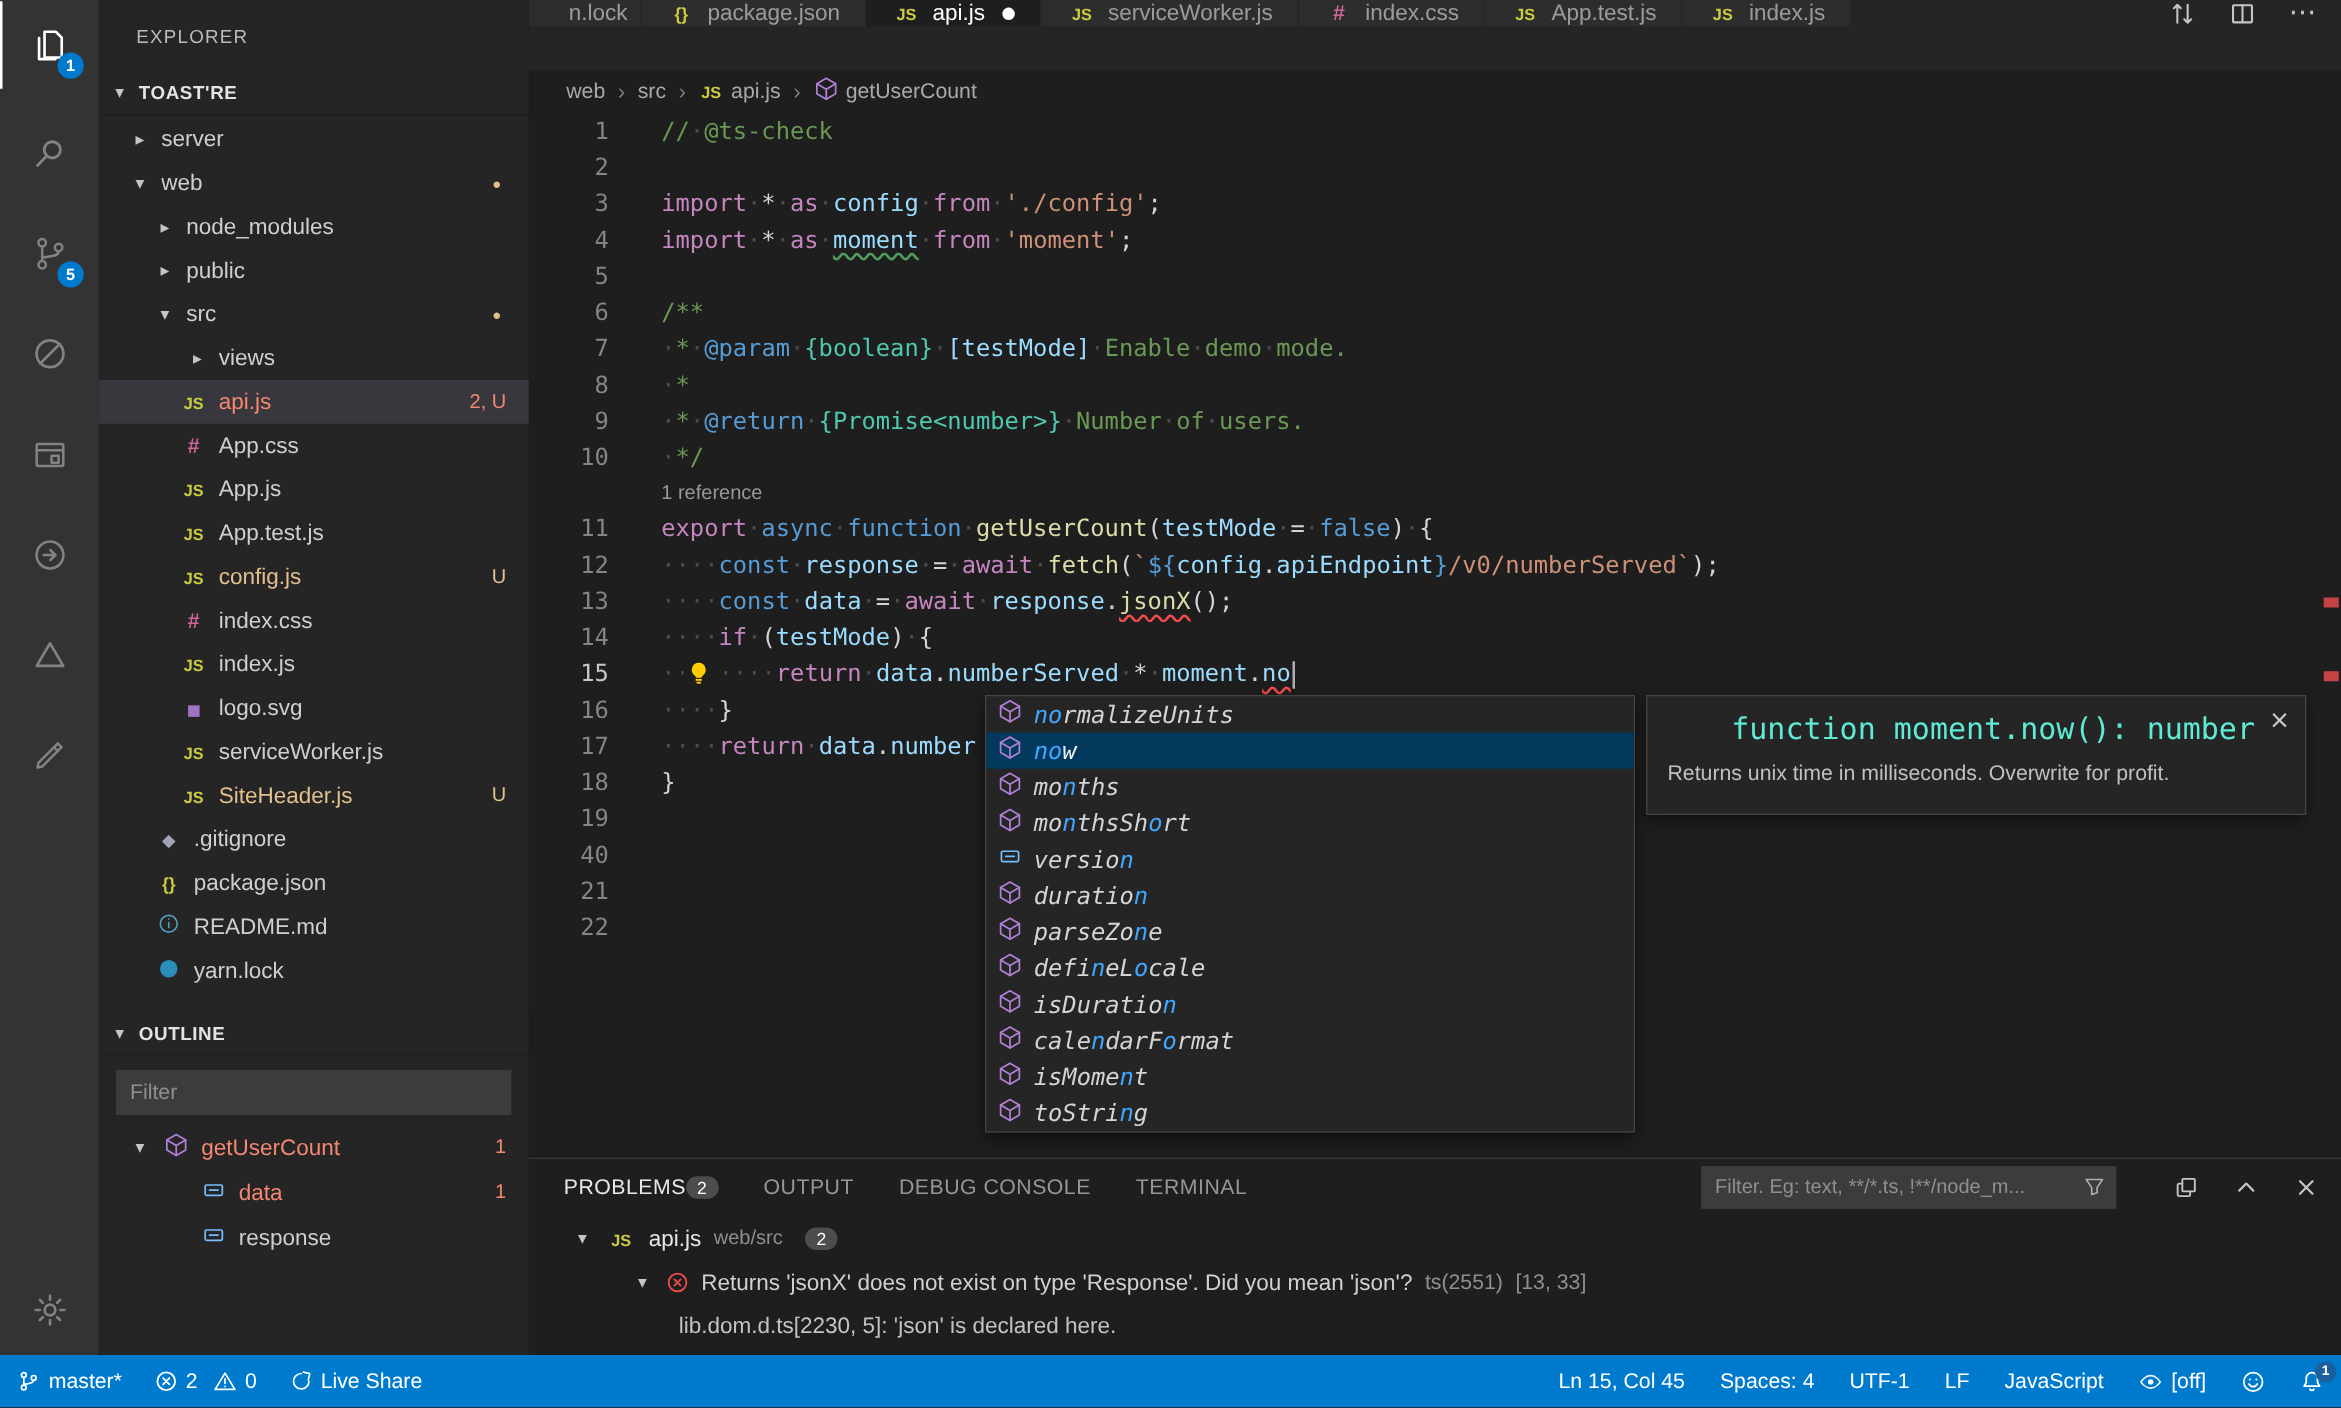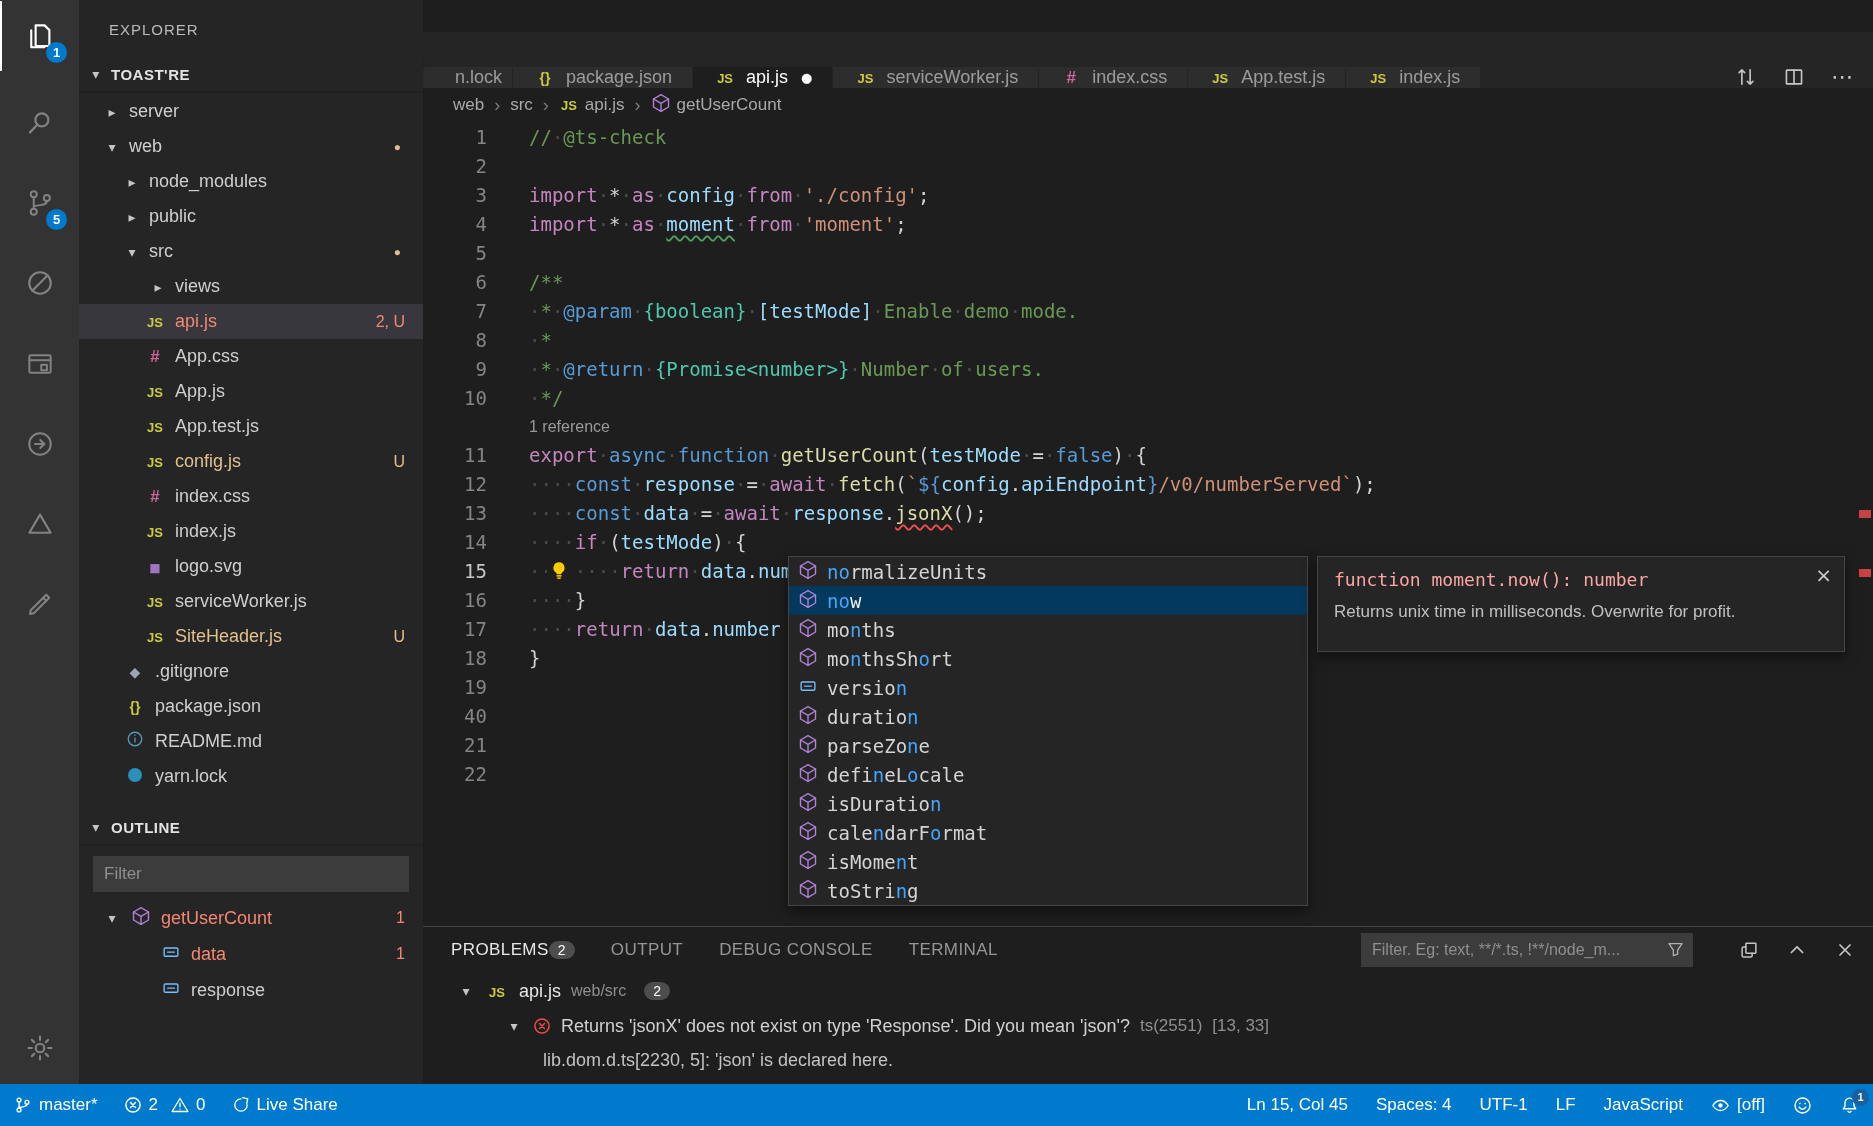--- a/index.html
+++ b/index.html
@@ -30,21 +30,21 @@
   .tdot { position:absolute; right:22px; font-size:12px; color:var(--modified,#e2c08d); }
   .status-error { color:var(--error-text,#f48771) !important; }
   .status-untracked { color:var(--modified,#e2c08d) !important; }
   .filter-input { position:absolute; top:856px; left:14px; width:316px; height:36px; background:#3c3c3c; border:1px solid #3c3c3c; color:#cccccc; font-size:17px; padding:0 10px; outline:none; font-family:"Liberation Sans",sans-serif; }
   .filter-input::placeholder { color:#8f8f8f; }
   #outline { position:absolute; top:900px; left:0; right:0; }
   #outline .trow { height:36px; }
 
   
   .main { position:absolute; left:423px; right:0; top:0; bottom:42px; display:flex; flex-direction:column; background:#1e1e1e; }
-  .tabbar { height:56px; background:#252526; display:flex; align-items:flex-end; flex:none;margin-top:32px; }
+  .tabbar { height:56px; background:#252526; display:flex; align-items:flex-start; flex:none; }
   .tab { display:flex; align-items:center; gap:9px; padding:0 20px; background:#2d2d2d; border-right:1px solid #252526; color:rgba(255,255,255,.52); font-size:18px; cursor:pointer; white-space:nowrap; }
   .tab.active { background:#1e1e1e; color:#ffffff; }
   .tab.partial { width:90px; padding:0 10px; overflow:hidden; justify-content:flex-end; }
   .dirty-dot { font-size:13px; color:#ffffff; margin-left:4px; font-family:"DejaVu Sans",sans-serif; }
   .tab-actions { margin-left:auto; display:flex; align-items:center; gap:26px; padding:0 20px; color:#c5c5c5; }
   .tab-actions .ticon { cursor:pointer; }
   .more-glyph { font-size:22px; font-family:"DejaVu Sans",sans-serif; line-height:1; }
 
   .breadcrumb { height:34px; display:flex; align-items:center; gap:10px; padding-left:30px; font-size:17px; color:#a9a9a9; flex:none; }
   .bc-item { display:flex; align-items:center; gap:6px; cursor:pointer; }
@@ -65,29 +65,29 @@
   .tk.fg{color:#D4D4D4}.tk.te{color:#569CD6}
   .sqr, .sqg { text-decoration-line:underline; text-decoration-style:wavy; text-underline-offset:4px; text-decoration-thickness:1.5px; }
   .sqr { text-decoration-color:var(--error,#f14c4c); }
   .sqg { text-decoration-color:#4e9e5f; }
   .wsd { color:#4b4b4b; }
   .cursor { display:inline-block; width:2px; height:22px; background:#aeafad; vertical-align:middle; margin-left:1px; }
   .bulb { position:absolute; left:124px; top:4px; background:#1e1e1e; padding:0 2px; cursor:pointer; }
   .ovr-mark { position:absolute; right:2px; width:12px; height:8px; background:rgba(241,76,76,.8); z-index:2; }
 
   
-  .suggest { position:absolute; left:788px; top:556px; width:520px; background:#252526; border:1px solid #454545; z-index:20; box-shadow:0 5px 12px rgba(0,0,0,.5); }
+  .suggest { position:absolute; left:788px; top:556px; width:520px; background:#252526; border:1px solid #454545; z-index:20; box-shadow:0 5px 12px rgba(0,0,0,.5);font-style:italic; }
   .srow { display:flex; align-items:center; gap:8px; height:29px; padding-left:8px; font-family:"DejaVu Sans Mono",monospace; font-size:19px; color:#d4d4d4; cursor:pointer; white-space:pre; }
   .srow.sel { background:var(--suggest-selection,#04395e); color:#f0f0f0; }
   .srow .fico { width:22px; }
   .hl { color:var(--match-highlight,#40a6ff); }
 
   
   .docpopup { position:absolute; left:1317px; top:556px; width:528px; height:96px; background:#252526; border:1px solid #454545; z-index:20; box-shadow:0 5px 12px rgba(0,0,0,.5); }
-  .doc-sig { padding:12px 40px 6px 16px; font-family:"DejaVu Sans Mono",monospace; font-size:18px; color:#fca5a5; white-space:nowrap; overflow:hidden; }
+  .doc-sig { padding:12px 40px 6px 16px; font-family:"DejaVu Sans Mono",monospace; font-size:24px; color:#5eead4; white-space:nowrap; overflow:hidden;text-align:right; }
   .doc-body { padding:6px 16px; font-size:17px; color:#c0c0c0; }
   .doc-close { position:absolute; top:6px; right:12px; font-size:20px; color:#cccccc; cursor:pointer; font-family:"DejaVu Sans",sans-serif; }
 
   
   .panel { height:158px; flex:none; border-top:1px solid #424242; background:#1e1e1e; overflow:hidden; }
   .panel-head { height:46px; display:flex; align-items:center; gap:36px; padding:0 18px 0 28px; }
   .panel-tab { font-size:17px; color:#969696; letter-spacing:.4px; display:flex; align-items:center; cursor:pointer; white-space:nowrap; }
   .panel-tab.active { color:#e7e7e7; }
   .pbadge { background:#4d4d4d; color:#ffffff; border-radius:11px; padding:1px 9px; font-size:14px; }
   .pf-wrap { margin-left:auto; position:relative; }

